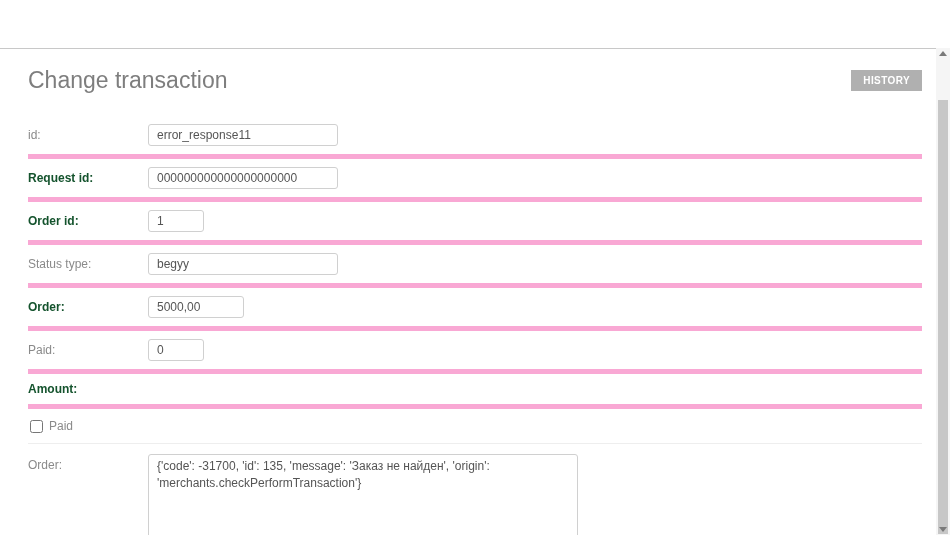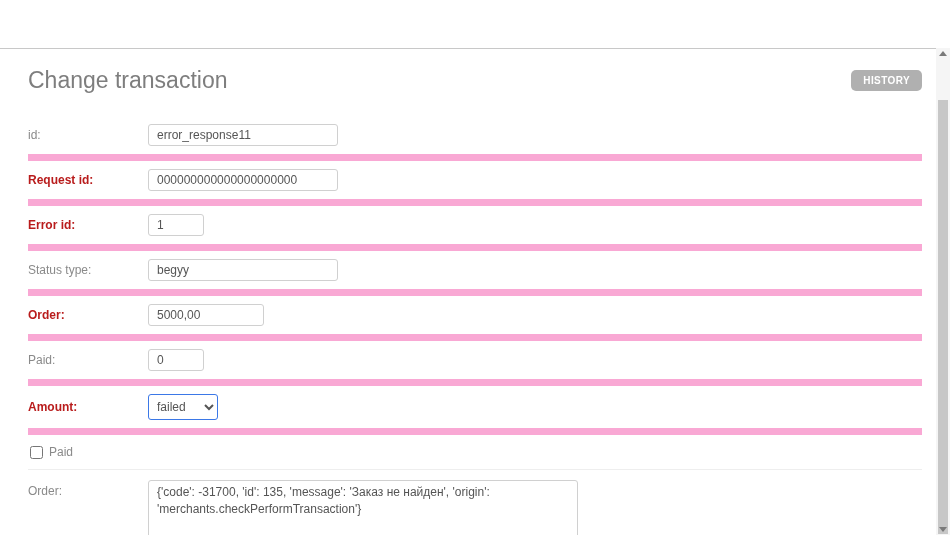--- a/index.html
+++ b/index.html
@@ -41,59 +41,59 @@
     font-weight: 400;
     color: #7e7e7e;
   }
   .history-btn {
     background: #b0b0b0;
     color: #fff;
     font-size: 10px;
     font-weight: 700;
     letter-spacing: 0.4px;
     border: none;
-    border-radius: 5px;
+    border-radius: 0;
     padding: 5px 12px;
     cursor: pointer;
   }
 
   .form-row {
     display: flex;
     align-items: center;
-    border-bottom: 7px solid #f9a8d4;
+    border-bottom: 5px solid #f9a8d4;
     padding: 8px 0;
   }
   .form-row:first-of-type {
     border-top: none;
   }
   .form-label {
     flex: 0 0 120px;
     font-size: 12px;
-    color: #b91c1c;
+    color: #14532d;
     font-weight: 600;
   }
   .form-label.muted {
     color: #8a8a8a;
     font-weight: 500;
   }
   .form-field {
     flex: 1;
   }
   input[type=text], input[type=number], textarea, select {
     font-family: inherit;
     font-size: 12px;
     color: #555;
     padding: 3px 8px;
     border: 1px solid #d0d0d0;
     border-radius: 3px;
     box-sizing: border-box;
     vertical-align: middle;
   }
   input.w190 { width: 190px; }
-  input.w116 { width: 116px; }
+  input.w116 { width: 96px; }
   input.w56  { width: 56px;  }
   select.w70 {
     width: 70px;
     border: 1px solid #3b78e7;
     outline: none;
     background: #fff;
     padding: 4px 4px;
   }
   .checkbox-row {
     display:flex;
@@ -166,21 +166,21 @@
     </div>
 
     <div class="form-row">
       <div class="form-label">Request id:</div>
       <div class="form-field">
         <input type="text" class="w190" value="000000000000000000000" style="">
       </div>
     </div>
 
     <div class="form-row">
-      <div class="form-label">Error id:</div>
+      <div class="form-label">Order id:</div>
       <div class="form-field">
         <input type="text" class="w56" value="1" style="">
       </div>
     </div>
 
     <div class="form-row">
       <div class="form-label muted">Status type:</div>
       <div class="form-field">
         <input type="text" class="w190" value="begyy" style="">
       </div>
@@ -195,25 +195,20 @@
 
     <div class="form-row">
       <div class="form-label muted">Paid:</div>
       <div class="form-field">
         <input type="text" class="w56" value="0" style="">
       </div>
     </div>
 
     <div class="form-row">
       <div class="form-label">Amount:</div>
-      <div class="form-field">
-        <select class="w70">
-          <option>failed</option>
-        </select>
-      </div>
     </div>
 
     <div class="checkbox-row">
       <input type="checkbox" style="">
       <label>Paid</label>
     </div>
 
     <div class="error-row">
       <div class="form-label muted">Order:</div>
       <div class="form-field">

